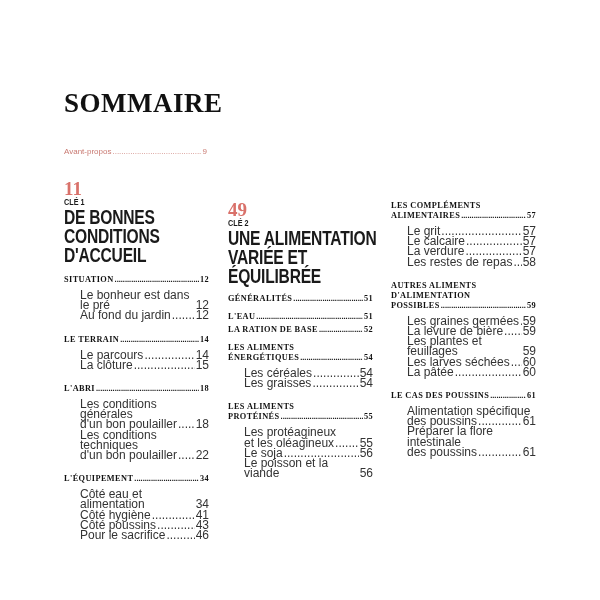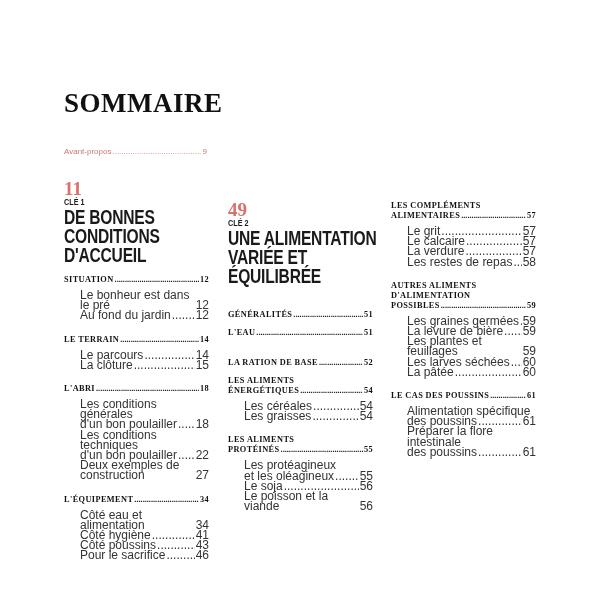--- a/index.html
+++ b/index.html
@@ -106,25 +106,20 @@
           </div>
       </div>
       <div class="sub">
         <div>Les conditions techniques</div>
         <div class="row">
             <span>d'un bon poulailler</span>
             <span class="dots"></span>
             <span class="pg">22</span>
           </div>
       </div>
-      <div class="sub row">
-          <span>Deux exemples de construction</span>
-          <span class="dots"></span>
-          <span class="pg">27</span>
-        </div>
     </div>
   </div>
 
   <div class="sec">
     <div class="sec-head row">
         <span>L'ÉQUIPEMENT</span>
         <span class="dots"></span>
         <span class="pg">34</span>
       </div>
     <div class="subs">
@@ -154,35 +149,35 @@
 
 <div class="col col2">
   <div class="num">49</div>
   <div class="cle">CLÉ 2</div>
   <div class="chap">
     <div>UNE ALIMENTATION</div>
     <div>VARIÉE ET</div>
     <div>ÉQUILIBRÉE</div>
   </div>
 
-  <div class="sec first" style="margin-top:24px">
+  <div class="sec first" style="margin-top:8px">
     <div class="sec-head row">
         <span>GÉNÉRALITÉS</span>
         <span class="dots"></span>
         <span class="pg">51</span>
       </div>
   </div>
   <div class="sec" style="margin-top:8px">
     <div class="sec-head row">
         <span>L'EAU</span>
         <span class="dots"></span>
         <span class="pg">51</span>
       </div>
   </div>
-  <div class="sec" style="margin-top:20px">
+  <div class="sec" style="margin-top:3px">
     <div class="sec-head row">
         <span>LA RATION DE BASE</span>
         <span class="dots"></span>
         <span class="pg">52</span>
       </div>
   </div>
   <div class="sec" style="margin-top:8px">
     <div class="sec-head">
       <div>LES ALIMENTS</div>
       <div class="row">

